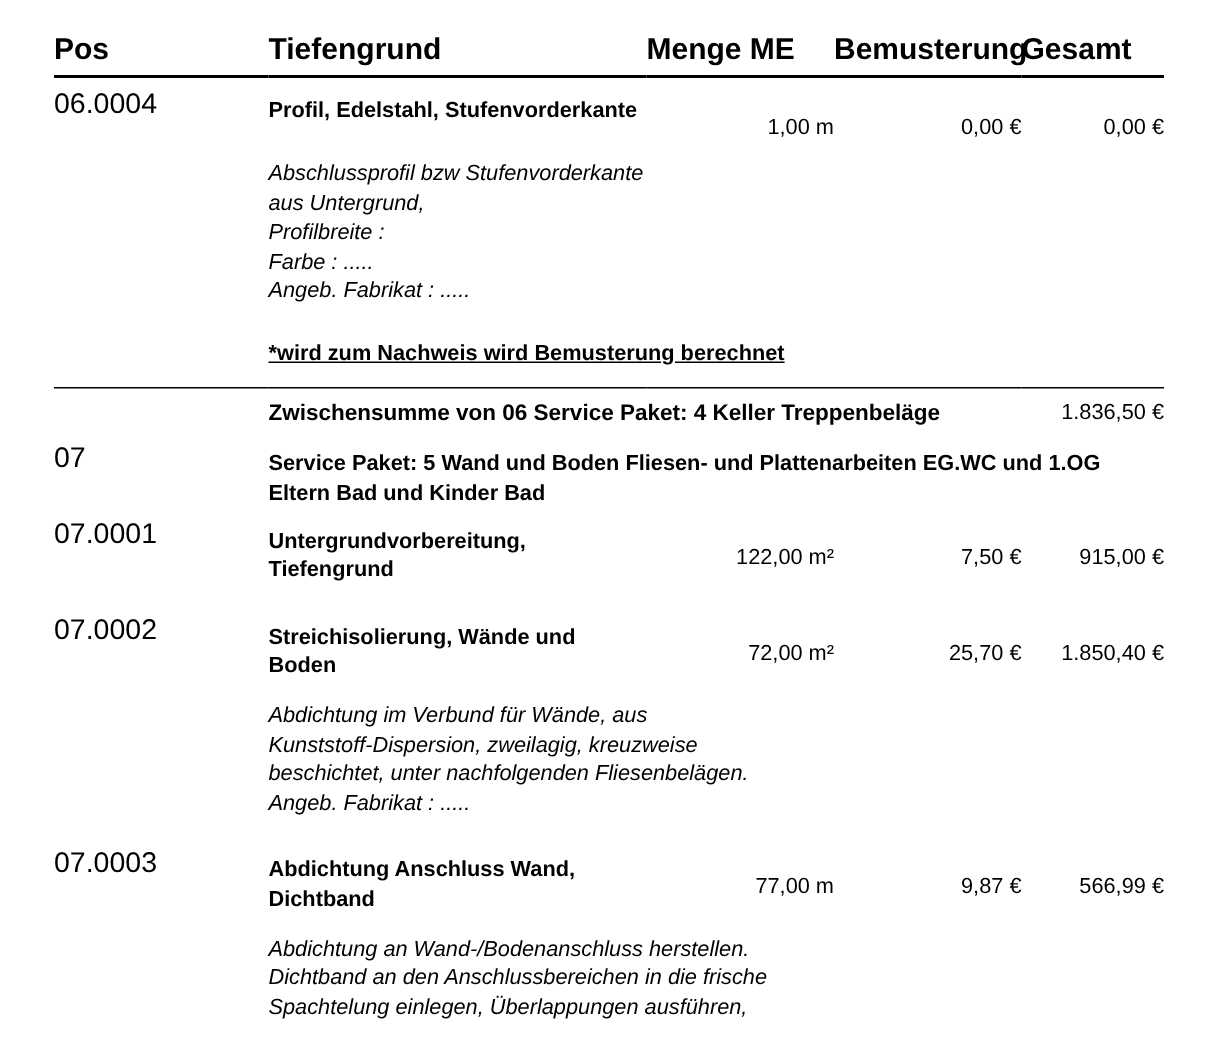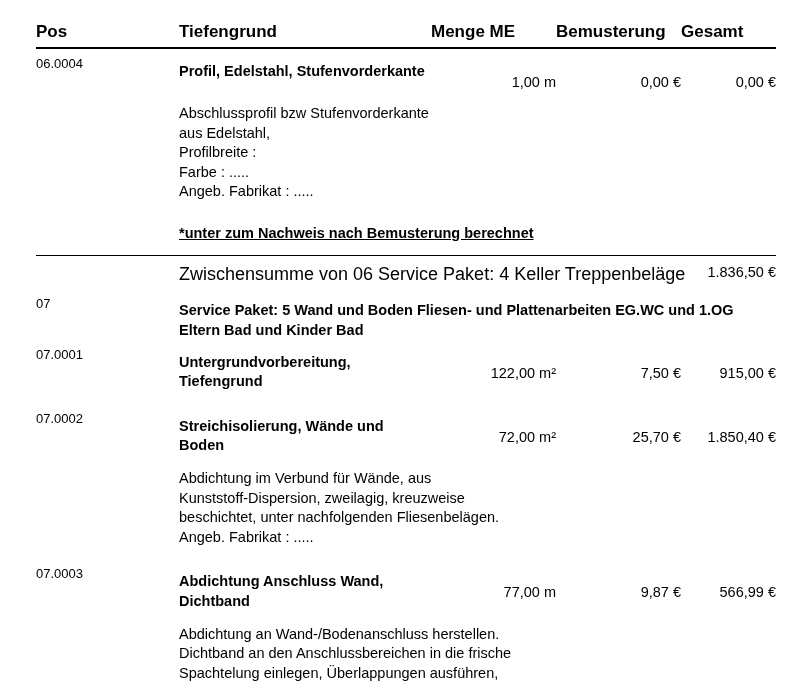--- a/index.html
+++ b/index.html
@@ -28,74 +28,74 @@
     table-layout: fixed;
   }
   col.c-pos    { width: 143px; }
   col.c-desc   { width: 252px; }
   col.c-menge  { width: 125px; }
   col.c-einzel { width: 125px; }
   col.c-gesamt { width: 95px; }
 
   thead th {
     font-weight: bold;
-    font-size: 17px;
+    font-size: 20px;
     padding: 0 0 5px 0;
     vertical-align: bottom;
     border-bottom: 2px solid #000;
   }
   th.l { text-align: left; }
   th.r { text-align: left; }
 
   tbody td {
     vertical-align: top;
     padding: 0;
   }
 
   .pos-cell {
-    font-size: 13px;
+    font-size: 19px;
     padding-top: 7px;
     white-space: nowrap;
   }
   .desc-cell {
     padding-top: 13px;
     line-height: 1.33;
   }
   .desc-cell.bold { font-weight: bold; }
   .num-cell {
     text-align: right;
     padding-top: 25px;
     white-space: nowrap;
   }
   .body-text {
     line-height: 1.35;
     padding-top: 14px;
     font-size: 14.5px;
   }
-  .body-text .ln { display: block; }
+  .body-text .ln { display: block; font-style: italic; }
   .note {
     font-weight: bold;
     text-decoration: underline;
     padding-top: 22px;
     display: block;
     font-size: 14.5px;
     white-space: nowrap;
   }
   .subtotal-rule td {
     border-top: 1px solid #000;
     height: 0;
     font-size: 0;
     line-height: 0;
     padding: 0;
   }
   .subtotal-label {
-    font-weight: normal;
+    font-weight: bold;
     padding-top: 8px;
     white-space: nowrap;
-    font-size: 18px;
+    font-size: 15px;
   }
   .subtotal-amount {
     font-weight: normal;
     text-align: right;
     padding-top: 8px;
     white-space: nowrap;
     font-size: 14.5px;
   }
   .group-title {
     font-weight: bold;
@@ -136,25 +136,25 @@
           <span class="ln">Stufenvorderkante</span>
         </td>
         <td class="num-cell">1,00 m</td>
         <td class="num-cell">0,00 €</td>
         <td class="num-cell">0,00 €</td>
       </tr>
       <tr>
         <td></td>
         <td colspan="4" class="body-text">
           <span class="ln">Abschlussprofil bzw Stufenvorderkante</span>
-          <span class="ln">aus Edelstahl,</span>
+          <span class="ln">aus Untergrund,</span>
           <span class="ln">Profilbreite :</span>
           <span class="ln">Farbe : .....</span>
           <span class="ln">Angeb. Fabrikat : .....</span>
-          <span class="note">*unter zum Nachweis nach Bemusterung berechnet</span>
+          <span class="note">*wird zum Nachweis wird Bemusterung berechnet</span>
         </td>
       </tr>
 
       <tr class="gap-lg">
           <td colspan="5"></td>
         </tr>
 
       <tr class="subtotal-rule">
           <td colspan="5"></td>
         </tr>

